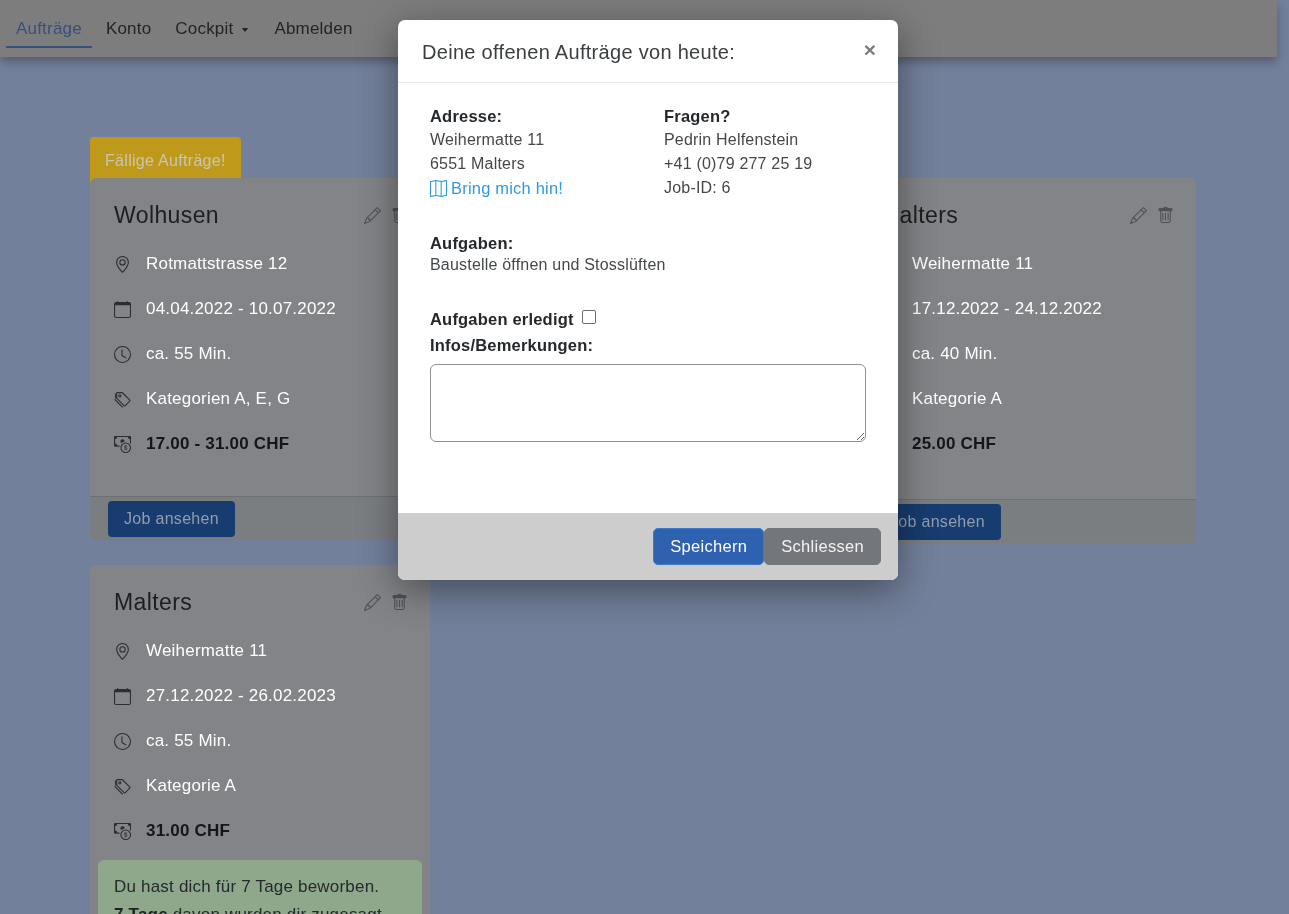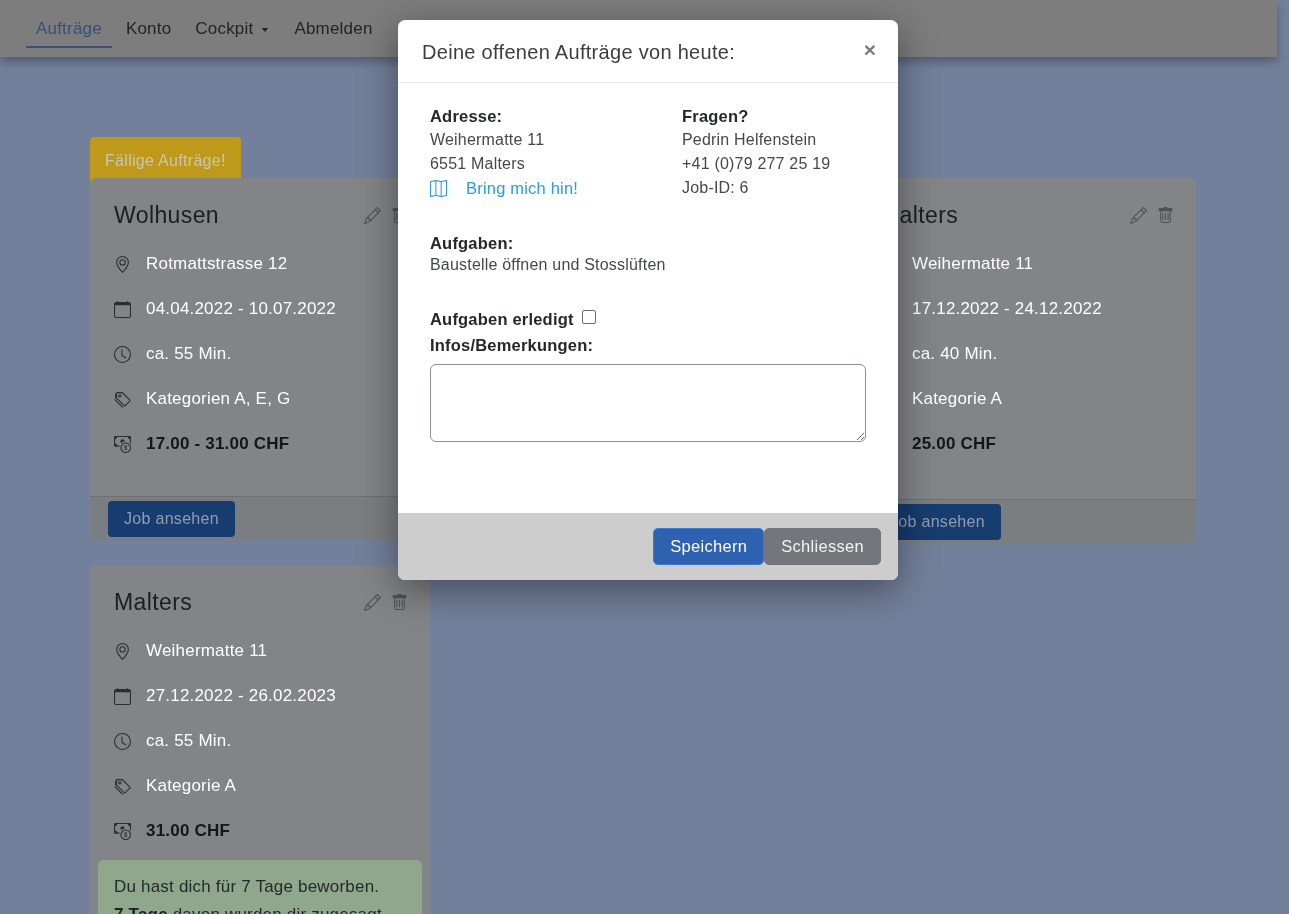--- a/index.html
+++ b/index.html
@@ -10,21 +10,21 @@
     background: #73809b;
     font-family: "Liberation Sans", "DejaVu Sans", sans-serif;
     color: #232529;
   }
 
   
   .navbar {
     position: absolute; left: 0; top: 0; right: 12px; height: 57px;
     background: #7e7d7d;
     display: flex; align-items: center;
-    padding-left: 24px;
+    padding-left: 4px;
     box-shadow: 0 5px 9px rgba(0,0,0,.28);
     z-index: 2;
   }
   .nav-link {
     font-size: 17px; color: #242424; text-decoration: none;
     padding: 6px 10px 9px; margin: 4px 2px 0; letter-spacing: .2px;
     cursor: pointer; display: flex; align-items: center; gap: 7px;
   }
   .nav-link.active { color: #35517c; border-bottom: 2px solid #35517c; padding-bottom: 7px; }
   .caret { width: 10px; height: 8px; fill: #242424; margin-top: 2px; }
@@ -99,24 +99,24 @@
     background: none; border: none; cursor: pointer;
     font-size: 21px; font-weight: 700; color: #7c7c7c;
     font-family: inherit; line-height: 1; padding: 6px;
   }
 
   .modal-body { flex: 1 1 auto; padding: 21px 32px 0; }
   .m-label { font-size: 16.5px; font-weight: 700; color: #25282b; letter-spacing: .2px; }
   .m-line  { font-size: 16px; color: #45484b; line-height: 24px; letter-spacing: .2px; }
   .m-cols { display: flex; }
   .m-col-left  { flex: 0 0 234px; }
-  .m-col-right { flex: 1; margin-left: 18px; }
+  .m-col-right { flex: 1; }
   .m-cols .m-label { line-height: 24px; }
   .map-link {
-    display: inline-flex; align-items: center; gap: 19px;
+    display: inline-flex; align-items: center; gap: 4px;
     color: #2d9be4; font-size: 16.5px; line-height: 24px;
     text-decoration: none; cursor: pointer; letter-spacing: .2px;
   }
   .map-link svg { width: 17px; height: 17px; fill: #2d9be4; }
 
   .tasks-label { margin-top: 33px; }
   .done-row { margin-top: 33px; display: flex; align-items: flex-start; }
   .done-row input {
     appearance: none; width: 14px; height: 14px; margin-left: 8px;
     border: 1.5px solid #6a6e72; border-radius: 2px; background: #fff; cursor: pointer;

